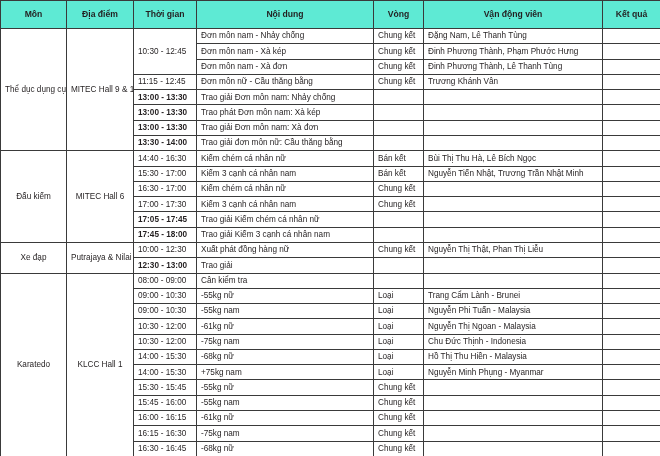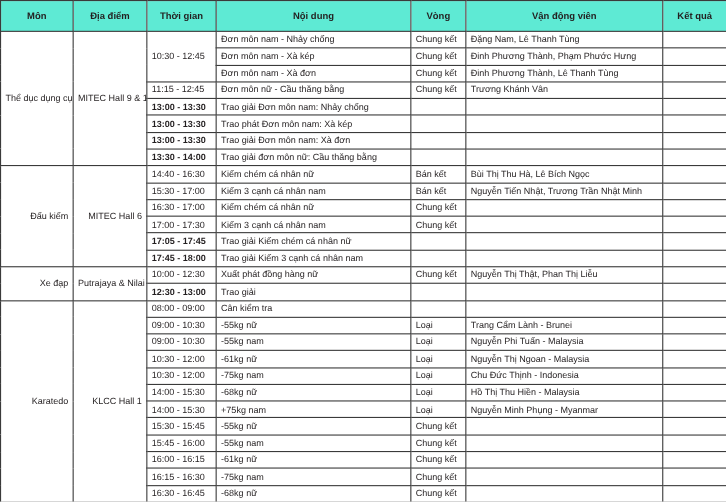--- a/index.html
+++ b/index.html
@@ -39,21 +39,21 @@
   }
   .col-mon      { width: 66px; }
   .col-diadiem  { width: 67px; }
   .col-thoigian { width: 63px; }
   .col-noidung  { width: 177px; }
   .col-vong     { width: 50px; }
   .col-vdv      { width: 179px; }
   .col-ketqua   { width: 58px; }
 
   td.c-mon, td.c-diadiem {
-    text-align: right;
+    text-align: center;
     white-space: normal;
     line-height: 1.45;
   }
   td.c-time {
     text-align: left;
   }
   td.c-content {
     text-align: left;
   }
   td.c-round {

